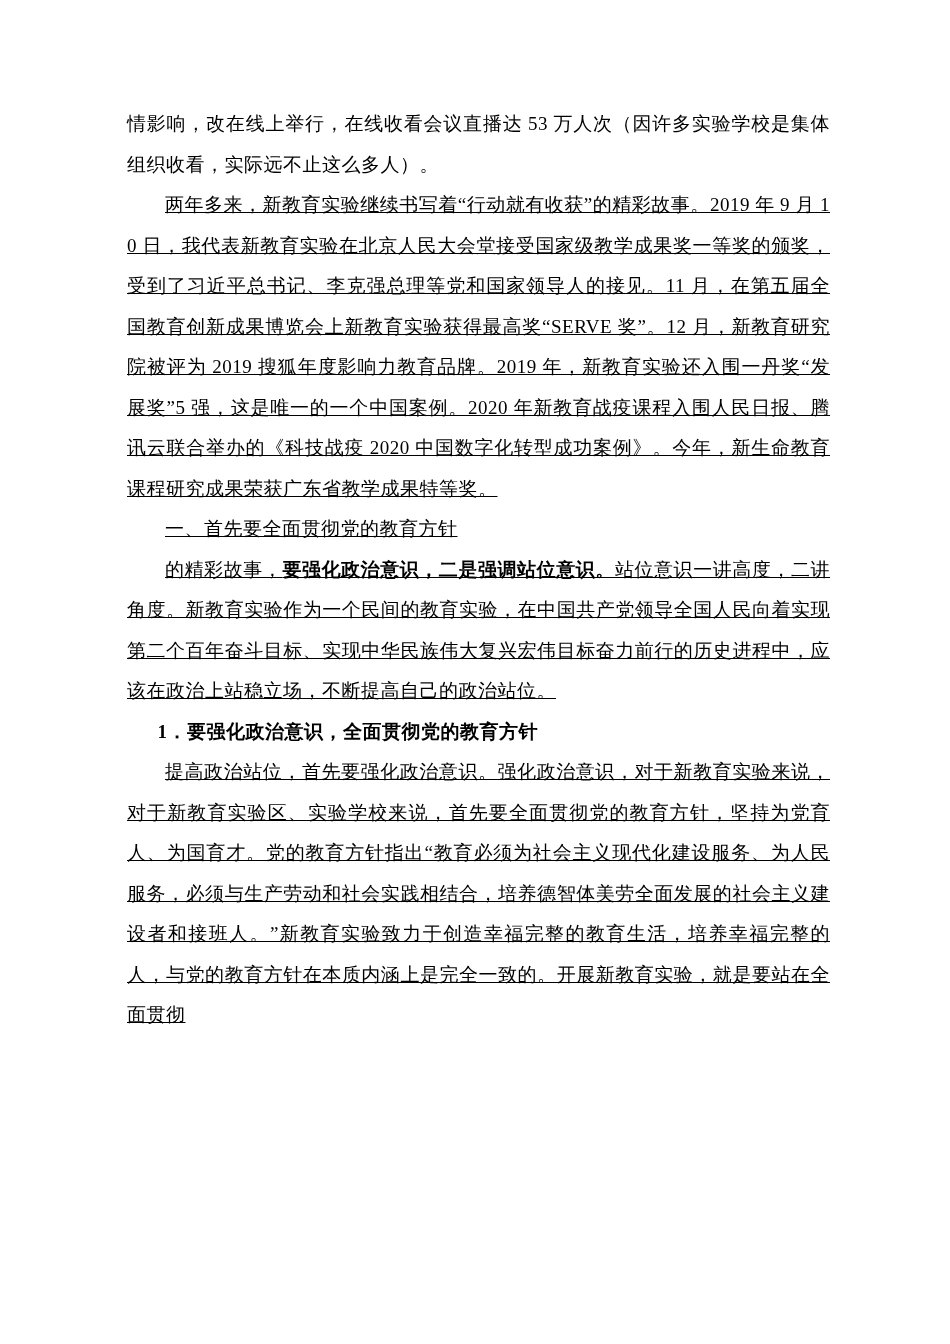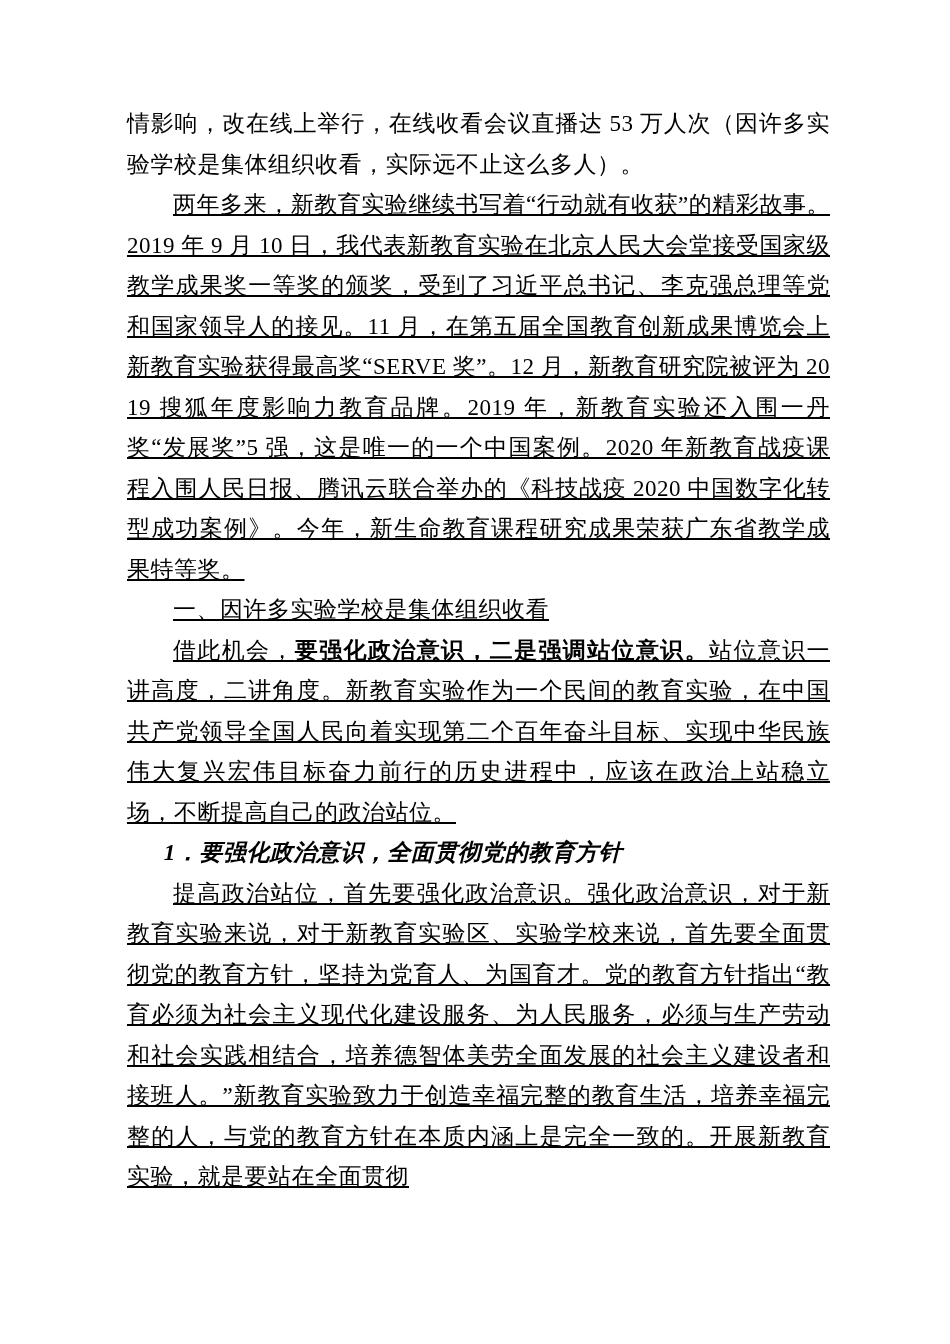--- a/index.html
+++ b/index.html
@@ -16,45 +16,44 @@
     padding: 104px 120px 40px 127px;
     font-family: "Liberation Serif", "DejaVu Serif", serif;
     color: #000000;
     overflow: hidden;
   }
   .doc-body {
     width: 703px;
   }
   p.para {
     margin: 0;
-    font-size: 23px;
+    font-size: 19px;
     line-height: 40.5px;
     text-align: justify;
     text-justify: inter-ideograph;
     letter-spacing: 0.5px;
     word-break: break-all;
   }
   p.para.indent {
     text-indent: 2em;
     text-decoration: underline;
   }
   p.para.heading {
     text-indent: 1.6em;
     font-weight: 700;
-    font-style: italic;
   }
   span.bold {
     font-weight: 700;
   }
 </style>
 </head>
 <body>
 
 <div class="page">
   <div class="doc-body">
       <p class="para"><span>情影响，改在线上举行，在线收看会议直播达 53 万人次（因许多实验学校是集体组织收看，实际远不止这么多人）。</span></p>
       <p class="para indent"><span>两年多来，新教育实验继续书写着“行动就有收获”的精彩故事。2019 年 9 月 10 日，我代表新教育实验在北京人民大会堂接受国家级教学成果奖一等奖的颁奖，受到了习近平总书记、李克强总理等党和国家领导人的接见。11 月，在第五届全国教育创新成果博览会上新教育实验获得最高奖“SERVE 奖”。12 月，新教育研究院被评为 2019 搜狐年度影响力教育品牌。2019 年，新教育实验还入围一丹奖“发展奖”5 强，这是唯一的一个中国案例。2020 年新教育战疫课程入围人民日报、腾讯云联合举办的《科技战疫 2020 中国数字化转型成功案例》。今年，新生命教育课程研究成果荣获广东省教学成果特等奖。</span></p>
-      <p class="para indent"><span>一、因许多实验学校是集体组织收看</span></p>
-      <p class="para indent"><span>借此机会，</span><span class="bold">要强化政治意识，二是强调站位意识。</span><span>站位意识一讲高度，二讲角度。新教育实验作为一个民间的教育实验，在中国共产党领导全国人民向着实现第二个百年奋斗目标、实现中华民族伟大复兴宏伟目标奋力前行的历史进程中，应该在政治上站稳立场，不断提高自己的政治站位。</span></p>
+      <p class="para indent"><span>一、首先要全面贯彻党的教育方针</span></p>
+      <p class="para indent"><span>的精彩故事，</span><span class="bold">要强化政治意识，二是强调站位意识。</span><span>站位意识一讲高度，二讲角度。新教育实验作为一个民间的教育实验，在中国共产党领导全国人民向着实现第二个百年奋斗目标、实现中华民族伟大复兴宏伟目标奋力前行的历史进程中，应该在政治上站稳立场，不断提高自己的政治站位。</span></p>
       <p class="para heading"><span class="bold">1．要强化政治意识，全面贯彻党的教育方针</span></p>
       <p class="para indent"><span>提高政治站位，首先要强化政治意识。强化政治意识，对于新教育实验来说，对于新教育实验区、实验学校来说，首先要全面贯彻党的教育方针，坚持为党育人、为国育才。党的教育方针指出“教育必须为社会主义现代化建设服务、为人民服务，必须与生产劳动和社会实践相结合，培养德智体美劳全面发展的社会主义建设者和接班人。”新教育实验致力于创造幸福完整的教育生活，培养幸福完整的人，与党的教育方针在本质内涵上是完全一致的。开展新教育实验，就是要站在全面贯彻</span></p>
     </div>
 </div>
 
 </body></html>

